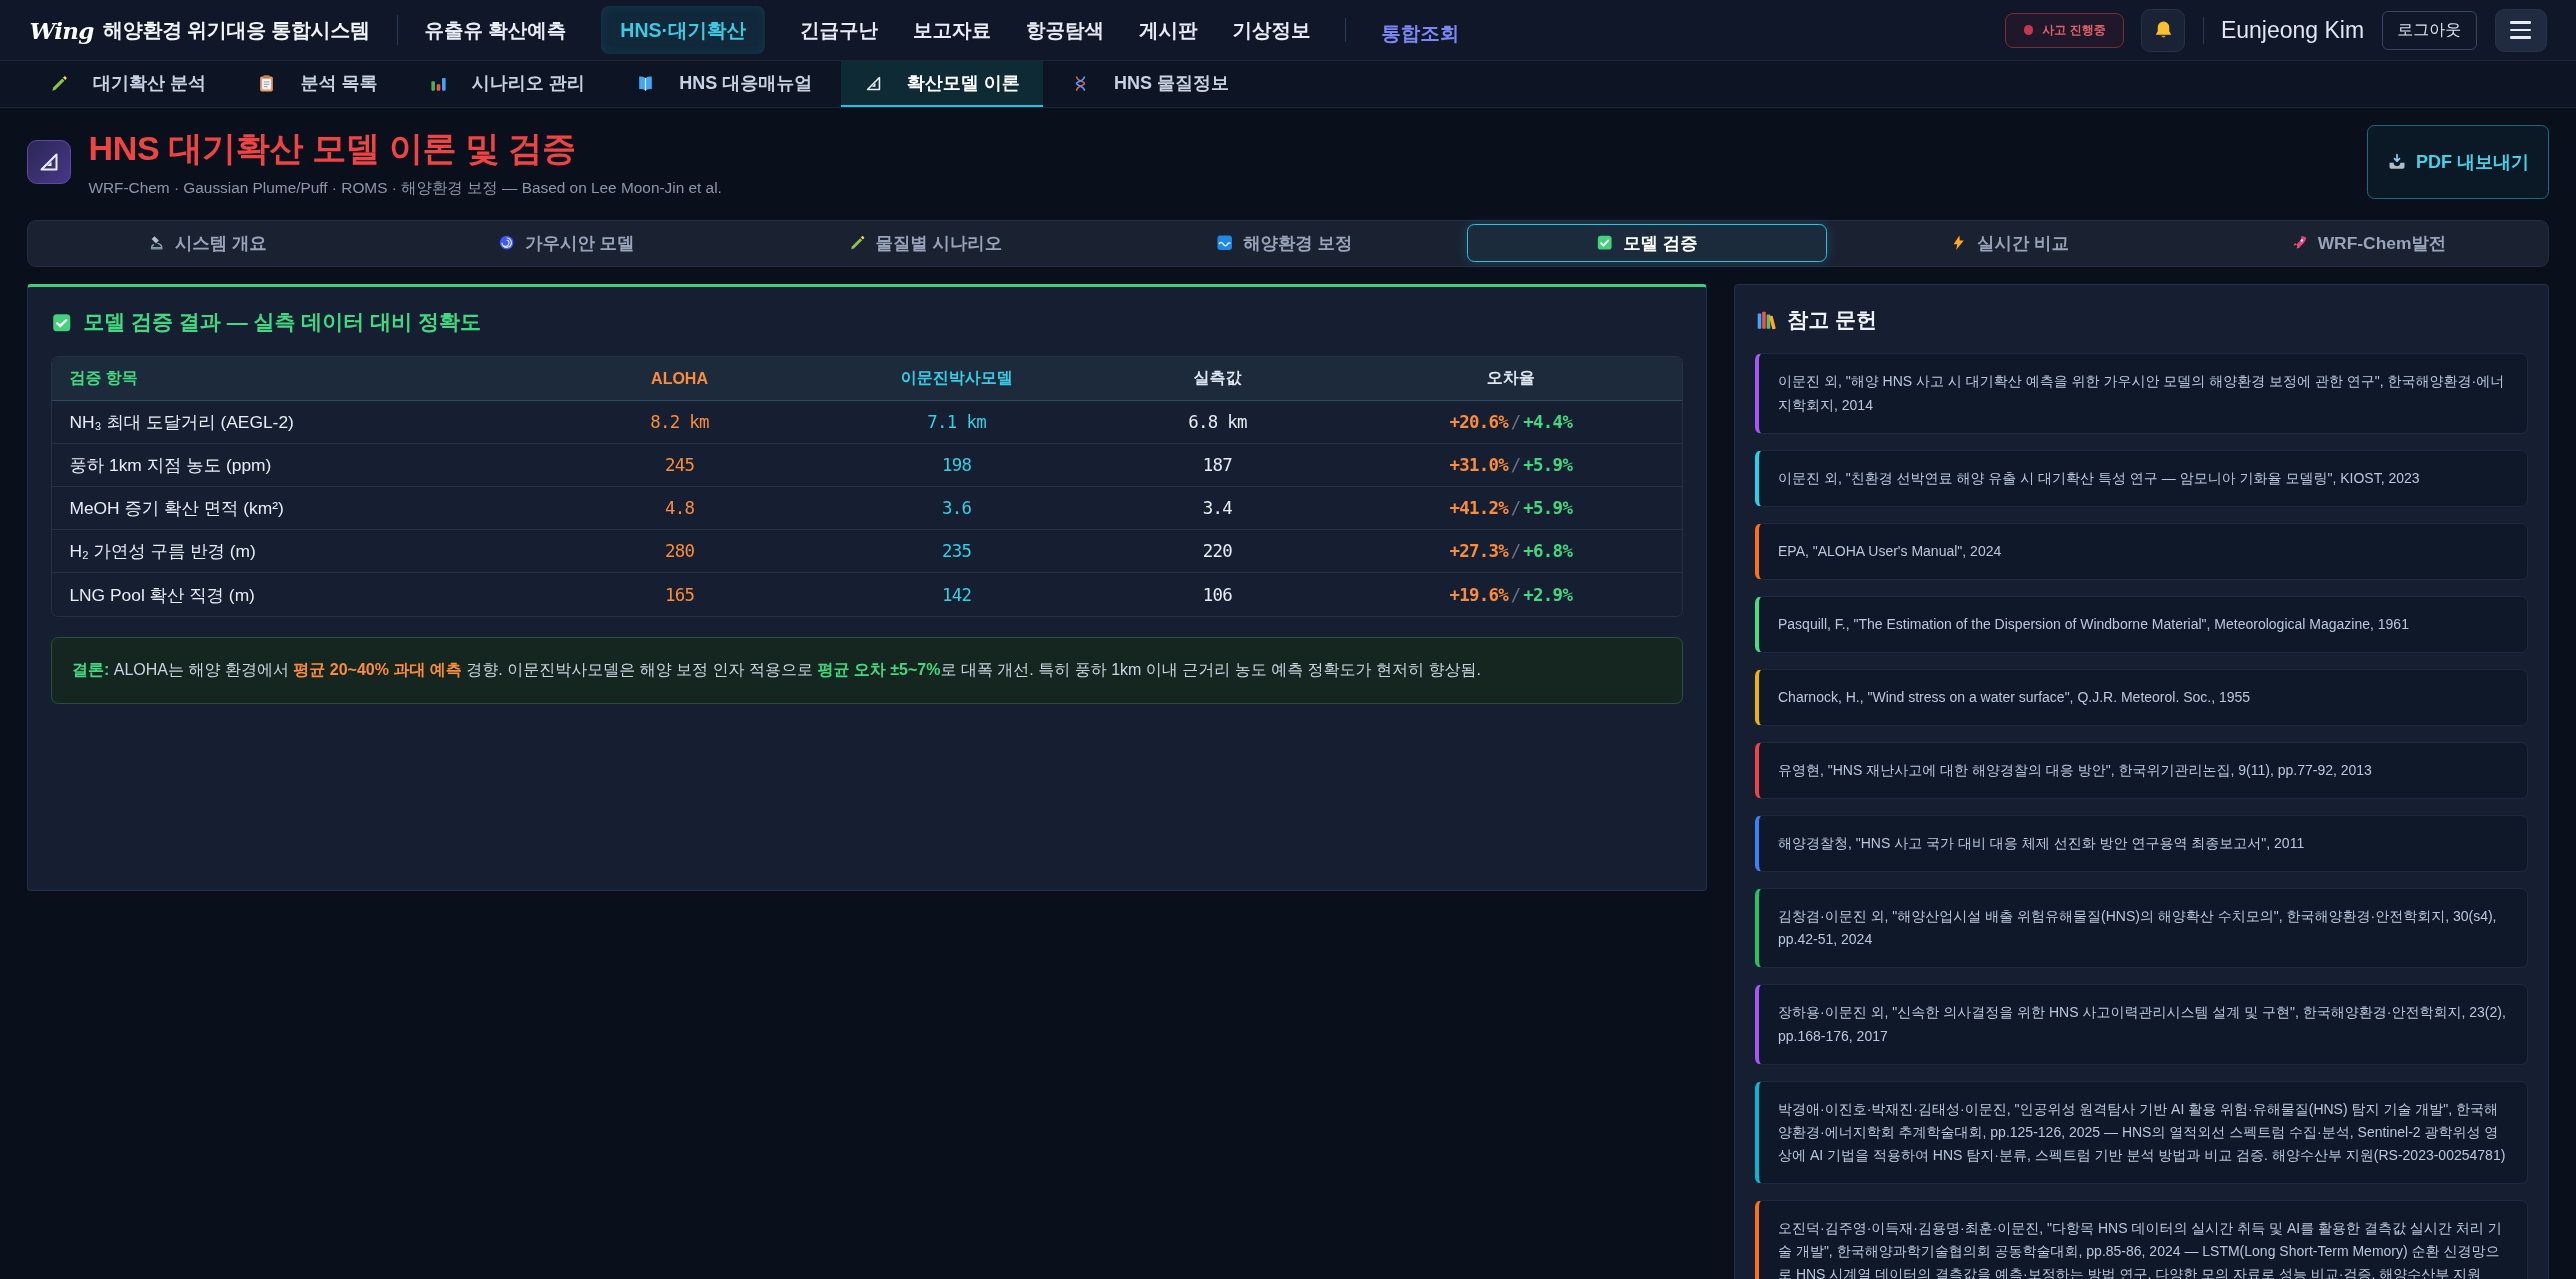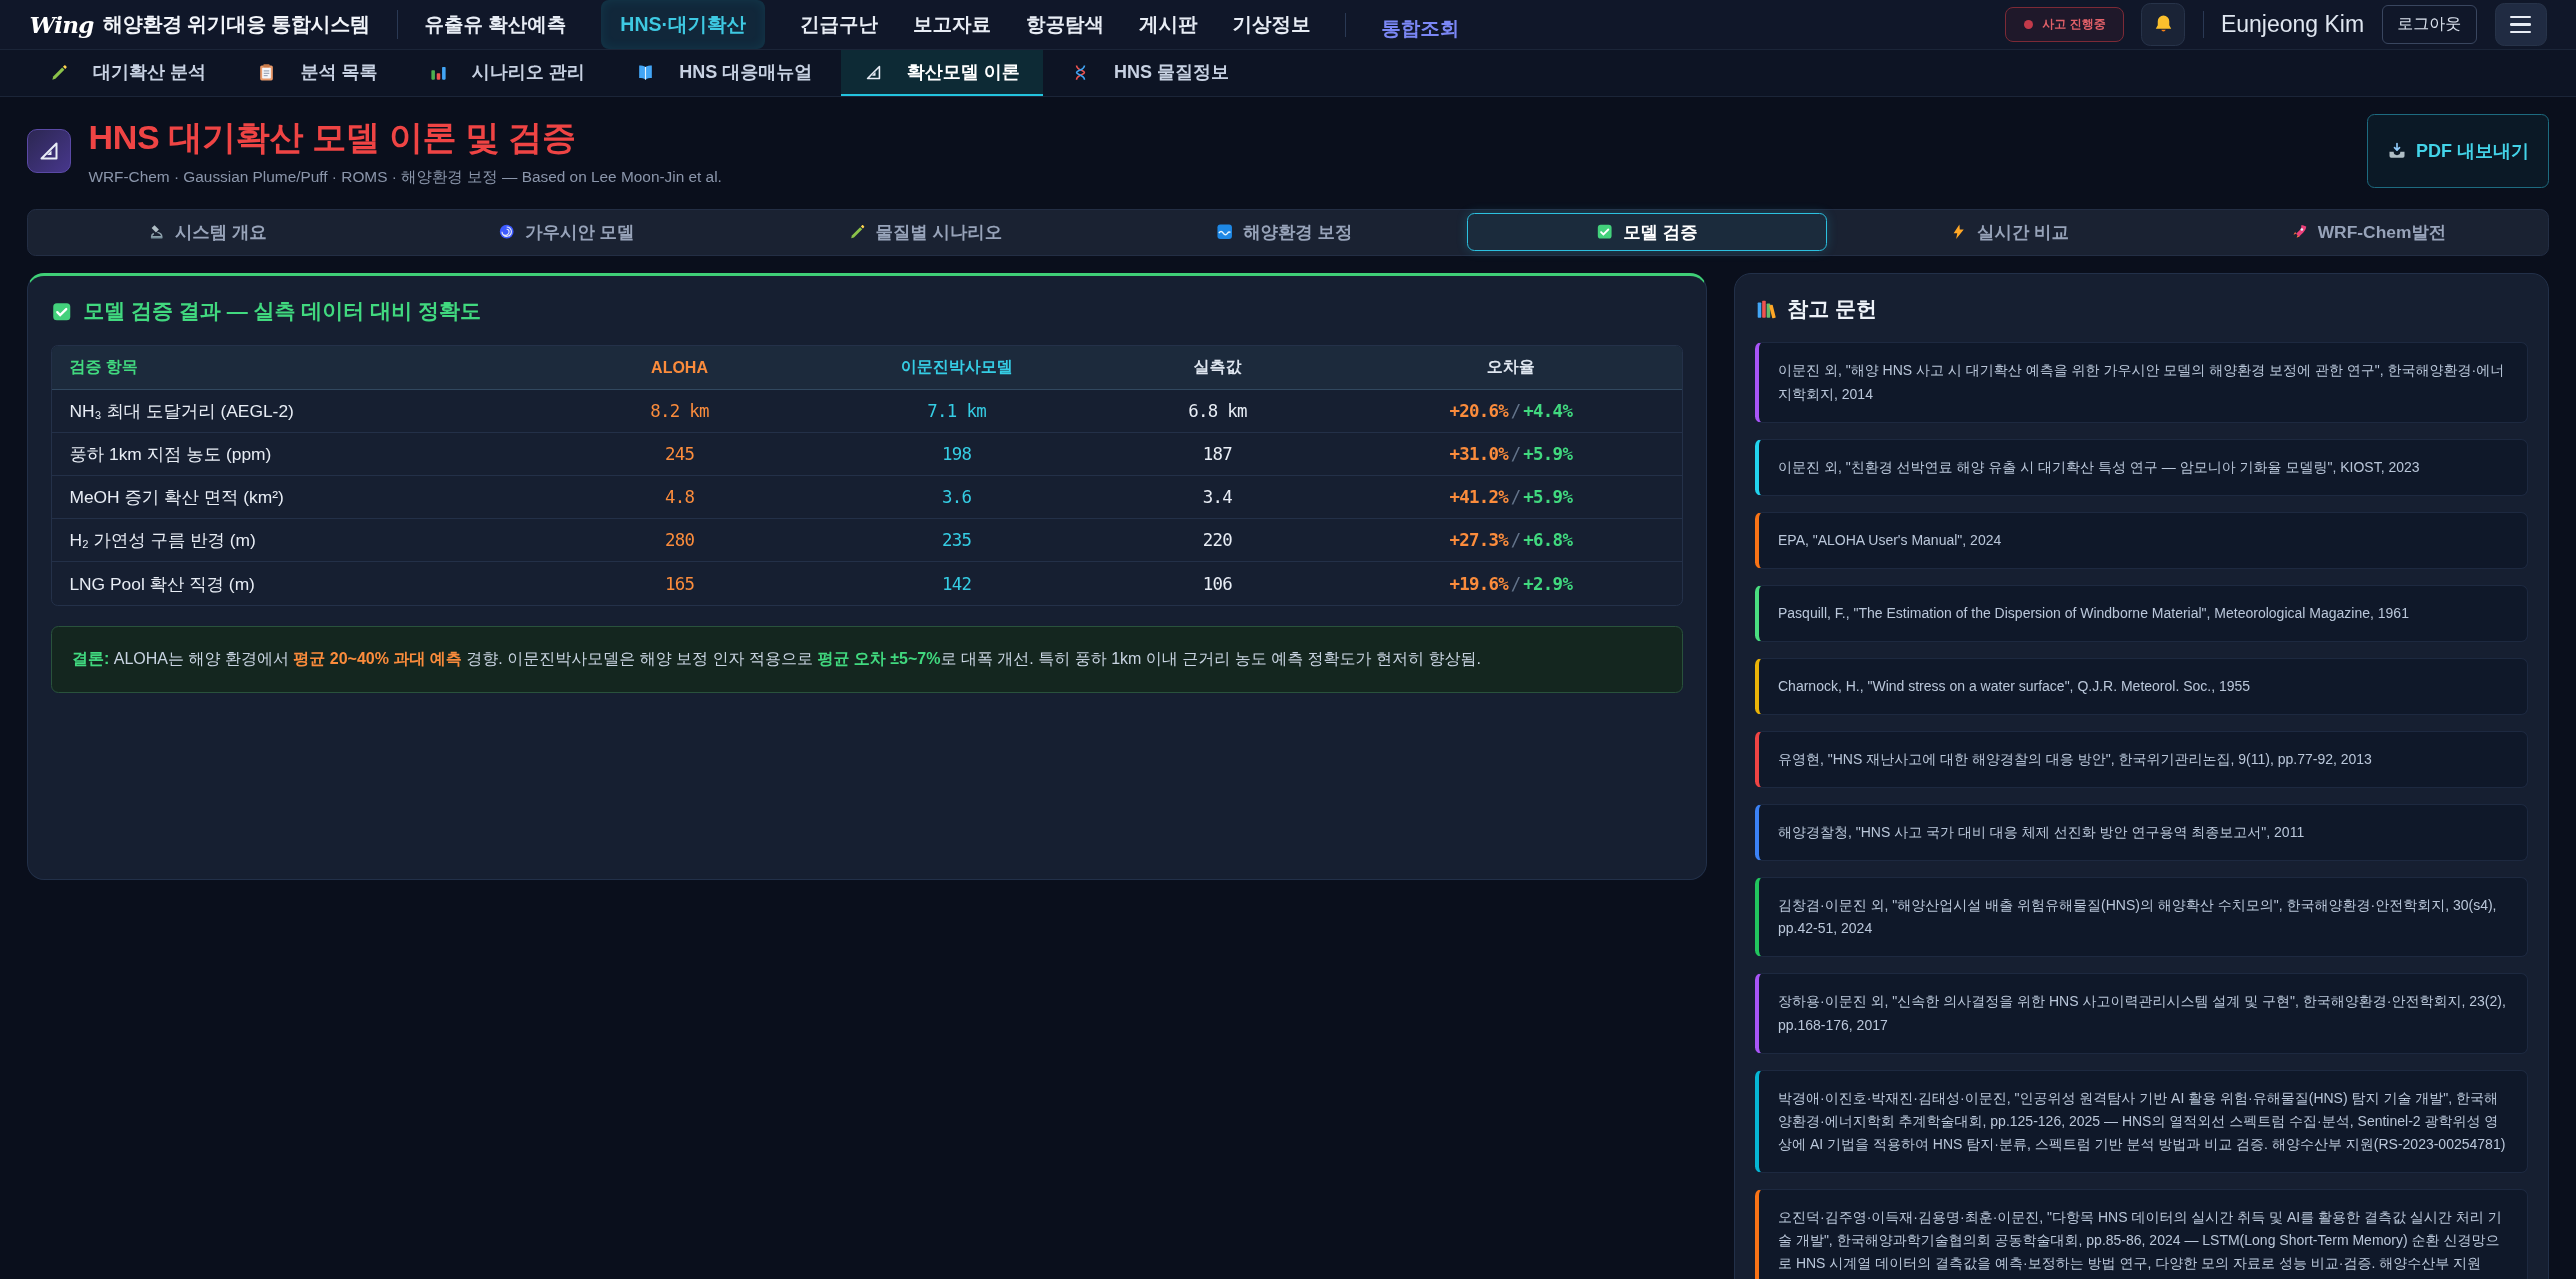--- a/index.html
+++ b/index.html
@@ -6,21 +6,21 @@
   html,body { width:2576px; height:1279px; overflow:hidden; }
   body {
     background:#0a0f1c;
     font-family:"Liberation Sans","DejaVu Sans",sans-serif;
     color:#e5eaf2;
   }
   svg { display:block; }
 
   
   .topbar{
-    height:50px; background:#101729; border-bottom:0.7px solid #1b2538;
+    height:61px; background:#101729; border-bottom:0.7px solid #1b2538;
     display:flex; align-items:center; padding:0 29.5px; gap:0;
   }
   .brand{ display:flex; align-items:center; gap:9.4px; }
   .logo-word{ font-family:"DejaVu Serif",serif; font-style:italic; font-weight:700; font-size:23px; color:#ffffff; letter-spacing:-0.7px;}
   .app-title{ font-size:20px; font-weight:700; color:#f2f5fa; letter-spacing:-0.3px;}
   .brand-divider{ width:0.7px; height:29.5px; background:#2a3954; margin:0 27px; }
   .main-nav{ display:flex; align-items:center; gap:35px; }
   .nav-item{ font-size:19.5px; font-weight:700; color:#e8edf5; cursor:pointer; white-space:nowrap; background:none; border:none; font-family:inherit;}
   .nav-item.active{ color:#3ec9e2; background:rgba(34,211,238,.09); padding:10.7px 19px; border-radius:8px; box-shadow:0 0 12px rgba(34,211,238,.10) inset;}
   .nav-divider{ width:0.7px; height:24px; background:#2a3954; }
@@ -84,21 +84,21 @@
     background:none; border:none; font-family:inherit; white-space:nowrap;
   }
   .tab.active{
     border:1.3px solid #2cc1e0; border-radius:7.4px; margin:3.4px 2.7px;
     background:rgba(44,193,224,.06); color:#ffffff;
     box-shadow:0 0 10.7px rgba(44,193,224,.22);
   }
 
   
   .content{ display:flex; gap:27px; margin:17.4px 27px 0; align-items:flex-start; }
-  .card{ background:#161f31; border:0.7px solid #223049; border-radius:17px; }
+  .card{ background:#161f31; border:0.7px solid #223049; border-radius:4px; }
 
   .left-card{ width:1680px; min-height:607px; border-top:3.4px solid #3fcf77; padding:21.5px 23px; }
   .panel-title{ display:flex; align-items:center; gap:10.7px; font-size:21px; font-weight:700; color:#41d97f; margin-bottom:20px; }
   .panel-title .t-icon{ flex:none; }
 
   .vtable{ border:0.7px solid #243149; border-radius:6.7px; overflow:hidden; }
   .vt-row{
     display:grid; grid-template-columns:30% 17% 17% 15% 21%;
     align-items:center; min-height:43px; border-bottom:0.7px solid #233048;
     background:transparent;

